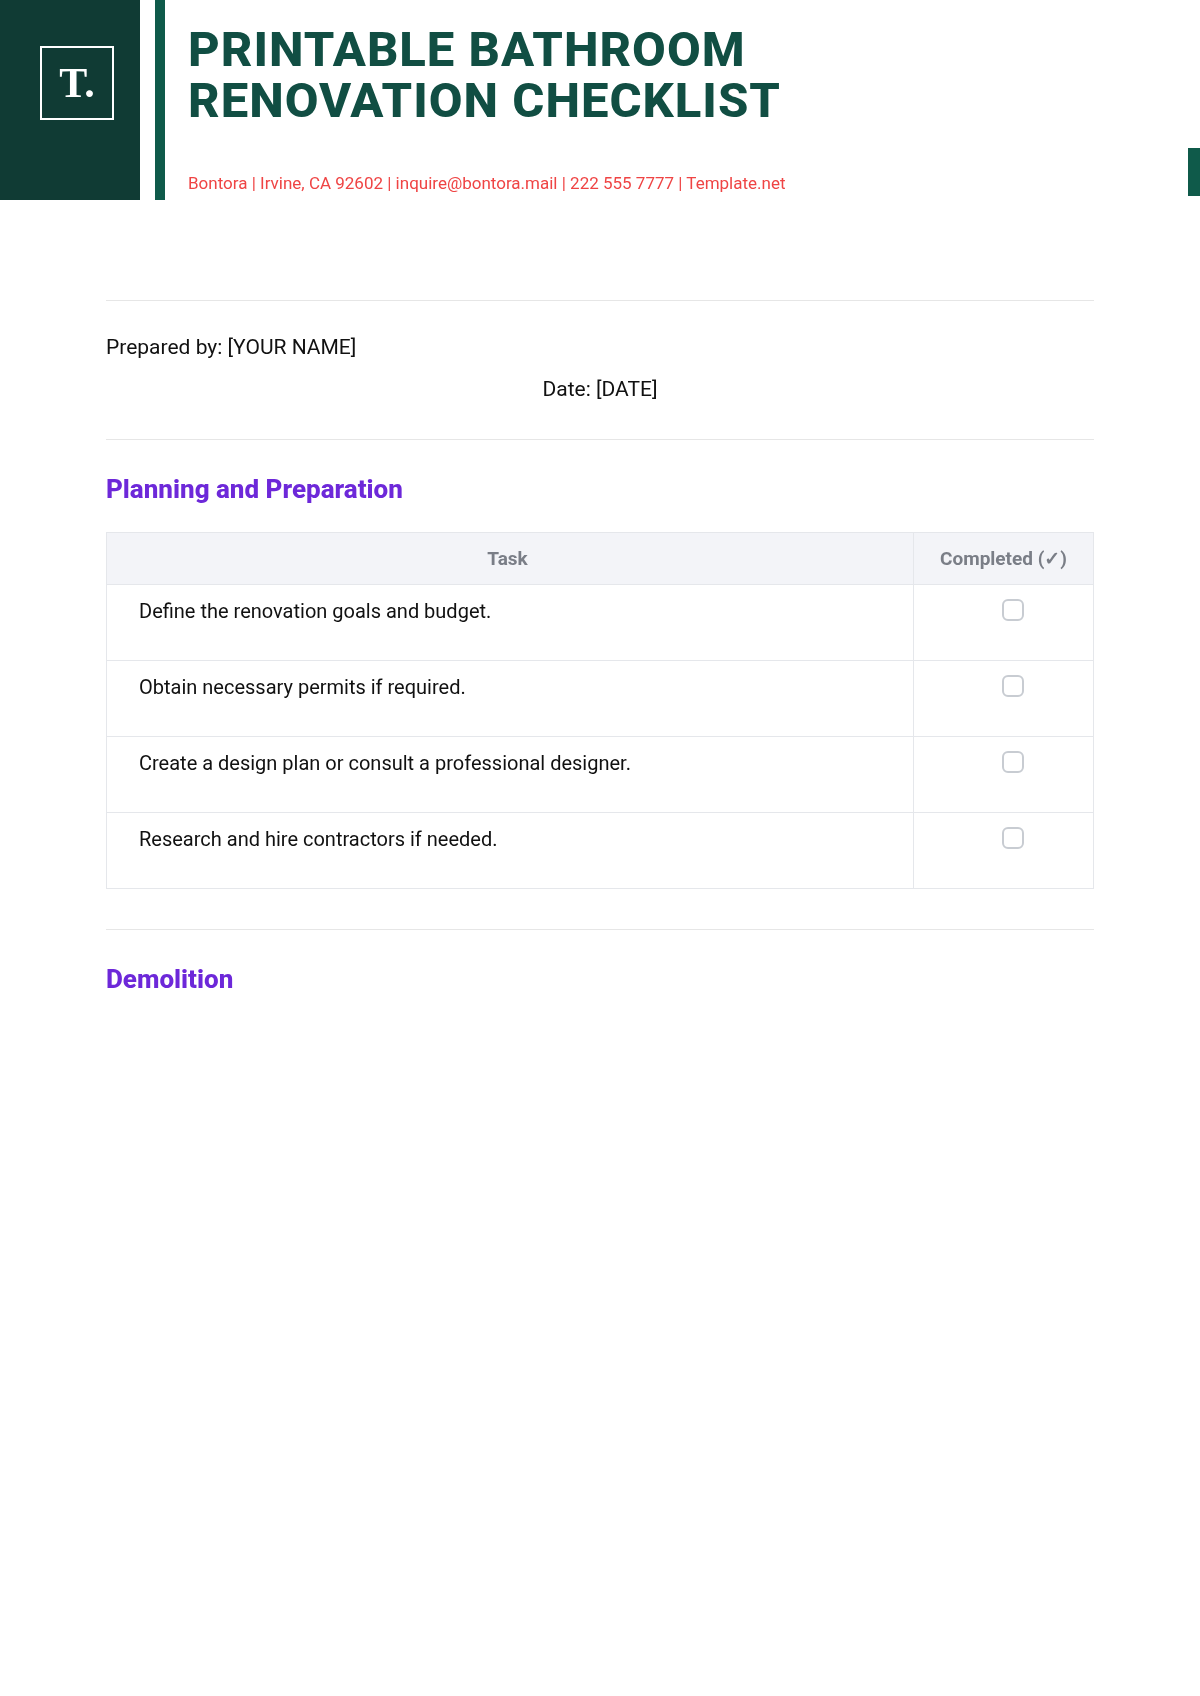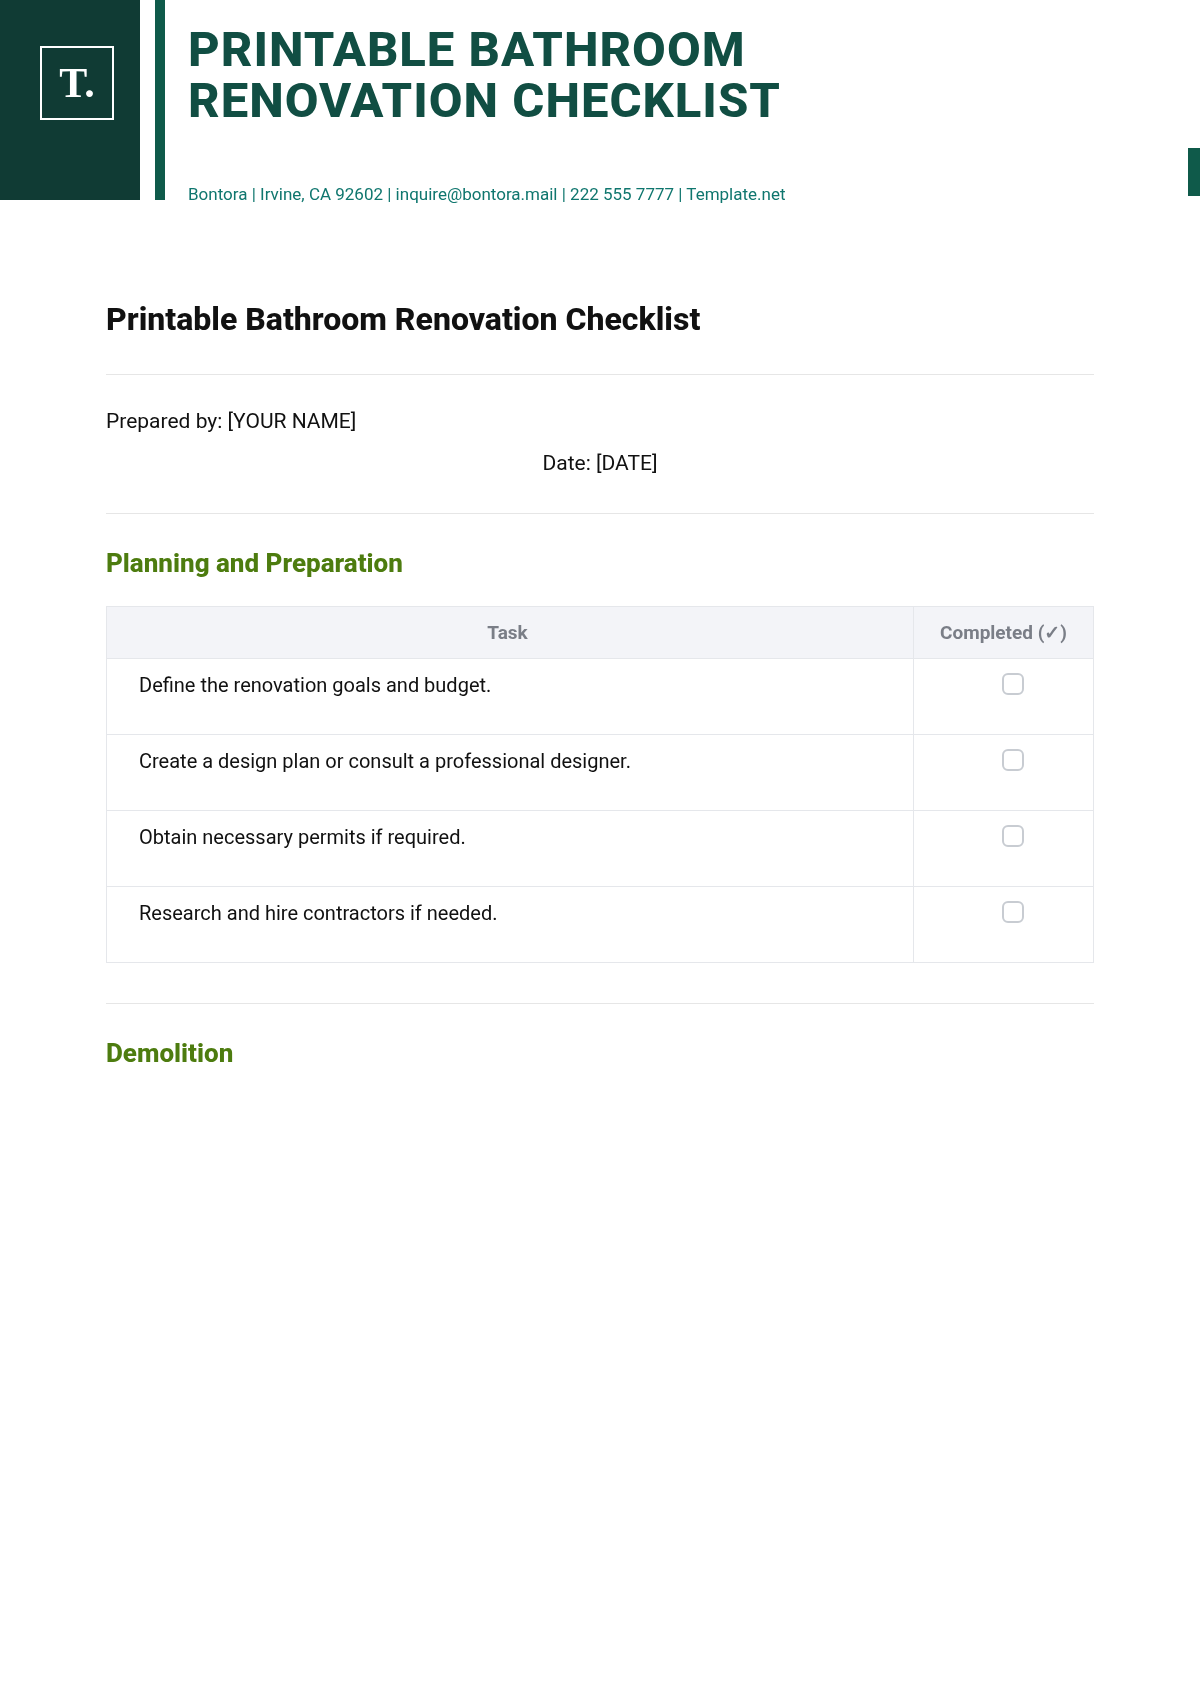--- a/index.html
+++ b/index.html
@@ -45,23 +45,23 @@
   }
   .header-title h1 {
     font-size: 49px;
     line-height: 1.05;
     font-weight: 800;
     letter-spacing: 1px;
     color: #114e43;
   }
   .header-meta {
     position: absolute;
-    top: 184px; left: 188px;
+    top: 173px; left: 188px;
     font-size: 17px;
-    color: #0f766e;
+    color: #ef4444;
     font-weight: 400;
   }
   .right-notch {
     position: absolute;
     top: 148px; right: 0;
     width: 12px; height: 48px;
     background: #0f5a4a;
   }
   .content {
     position: absolute;
@@ -82,21 +82,21 @@
   }
   .field-line {
     font-size: 21px;
     margin-bottom: 18px;
   }
   .field-line .label { font-weight: 400; }
   .field-line .value { font-weight: 400; }
   .section-title {
     font-size: 26px;
     font-weight: 800;
-    color: #4d7c0f;
+    color: #6d28d9;
     margin-top: 30px;
     margin-bottom: 28px;
   }
   table.checklist {
     width: 100%;
     border-collapse: collapse;
     font-size: 20px;
     margin-bottom: 40px;
   }
   table.checklist th {
@@ -139,21 +139,20 @@
 <div class="vertical-bar"></div>
 <div class="right-notch"></div>
 
 <div class="header-title">
   <h1>PRINTABLE BATHROOM</h1>
   <h1>RENOVATION CHECKLIST</h1>
 </div>
 <div class="header-meta">Bontora | Irvine, CA 92602 | inquire@bontora.mail | 222 555 7777 | Template.net</div>
 
 <div class="content">
-  <h2 class="main-title">Printable Bathroom Renovation Checklist</h2>
   <hr class="sep">
 
   <div class="field-line">
     <span class="label">Prepared by: </span><span class="value">[YOUR NAME]</span>
   </div>
   <div class="field-line" style="margin-bottom:38px;text-align:center;">
     <span class="label">Date: </span><span class="value">[DATE]</span>
   </div>
 
   <hr class="sep">
@@ -165,25 +164,25 @@
         <th class="col-task">Task</th>
         <th class="col-done">Completed (✓)</th>
       </tr>
     </thead>
     <tbody>
       <tr>
         <td class="col-task">Define the renovation goals and budget.</td>
         <td class="col-done"><span class="checkbox"></span></td>
       </tr>
       <tr>
-        <td class="col-task">Create a design plan or consult a professional designer.</td>
+        <td class="col-task">Obtain necessary permits if required.</td>
         <td class="col-done"><span class="checkbox"></span></td>
       </tr>
       <tr>
-        <td class="col-task">Obtain necessary permits if required.</td>
+        <td class="col-task">Create a design plan or consult a professional designer.</td>
         <td class="col-done"><span class="checkbox"></span></td>
       </tr>
       <tr>
         <td class="col-task">Research and hire contractors if needed.</td>
         <td class="col-done"><span class="checkbox"></span></td>
       </tr>
     </tbody>
   </table>
 
   <hr class="sep">

